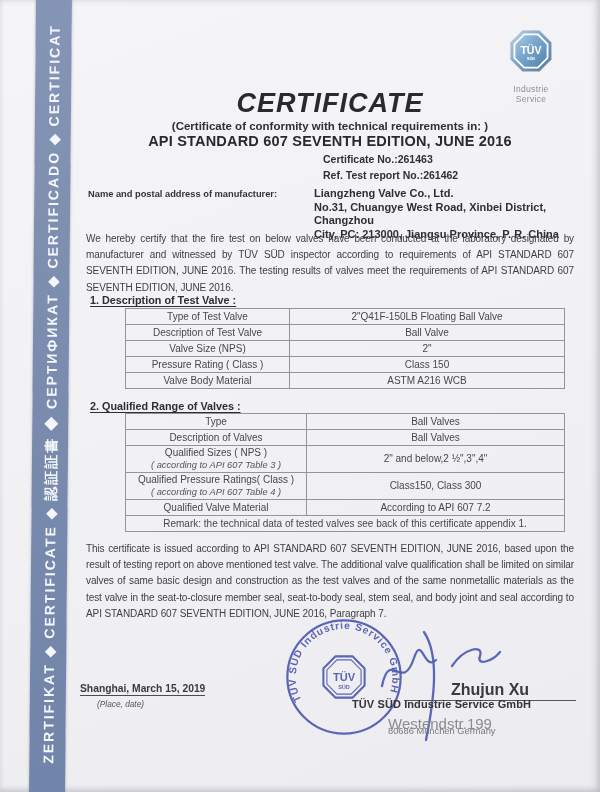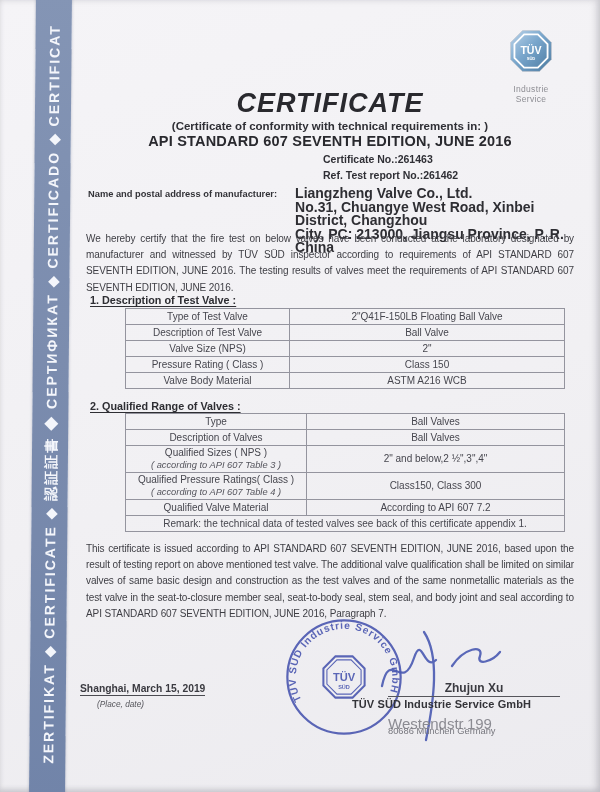--- a/index.html
+++ b/index.html
@@ -25,23 +25,23 @@
   .content{position:absolute;left:86px;top:0;width:488px;height:792px;}
   .abs{position:absolute;}
   .title{top:88px;left:0;width:100%;text-align:center;
     font-size:27px;font-weight:bold;font-style:italic;letter-spacing:1px;color:#29292e;}
   .subtitle{top:120px;left:0;width:100%;text-align:center;
     font-size:11.5px;font-weight:bold;color:#2f2f35;}
   .standard{top:133px;left:0;width:100%;text-align:center;
     font-size:14.5px;font-weight:bold;letter-spacing:.2px;color:#29292e;}
   .certno{top:153px;left:237px;font-size:10.5px;font-weight:bold;color:#2f2f35;}
   .refno{top:169px;left:237px;font-size:10.5px;font-weight:bold;color:#2f2f35;}
-  .manu{top:187px;left:2px;width:486px;display:flex;align-items:flex-start;}
+  .manu{top:187px;left:2px;width:486px;display:flex;align-items:flex-start;gap:35px;}
   .manu-label{font-size:9.3px;font-weight:bold;white-space:nowrap;padding-top:2px;color:#333338;}
-  .manu-block{margin-left:18px;font-size:14px;font-weight:bold;line-height:13.5px;color:#2e2e33;}
+  .manu-block{margin-left:2px;font-size:11px;font-weight:bold;line-height:13.5px;color:#2e2e33;}
   .para{font-size:10px;line-height:16.2px;text-align:justify;color:#3e3e44;
     letter-spacing:-.1px;width:488px;}
   .intro{top:231px;left:0;}
   .closing{top:541px;left:0;}
   .sec-head{font-size:10.8px;font-weight:bold;color:#2e2e33;
     text-decoration:underline;text-underline-offset:2px;}
   .h1{top:294px;left:4px;}
   .h2{top:400px;left:4px;}
   
   table.cert{border-collapse:collapse;width:440px;font-size:10px;color:#46464e;}
@@ -50,22 +50,22 @@
   .t1{top:308px;left:39px;}
   .t2{top:413px;left:39px;}
   .t1 td.lbl{width:155px;}
   .t2 td.lbl{width:172px;}
   td .sub{font-style:italic;font-size:9.3px;color:#55555d;}
   td.remark{text-align:left;padding-left:8px;}
   
   .place-date{position:absolute;left:80px;top:683px;font-size:10.3px;font-weight:bold;
     color:#3a3a40;border-bottom:1.6px solid #4a4a50;padding-bottom:1px;}
   .place-caption{position:absolute;left:97px;top:699px;font-size:8.3px;font-style:italic;color:#55555b;}
-  .signer-line{position:absolute;left:388px;top:681px;width:172px;text-align:center;
-    font-size:12px;font-weight:bold;color:#3a3a40;border-bottom:1.4px solid #55555b;padding-bottom:1px;}
+  .signer-line{position:absolute;left:404px;top:681px;width:172px;text-align:center;
+    font-size:16px;font-weight:bold;color:#3a3a40;border-bottom:1.4px solid #55555b;padding-bottom:1px;}
   .company{position:absolute;left:352px;top:698px;width:215px;font-size:11px;font-weight:bold;
     color:#333338;letter-spacing:.1px;}
   .addr1{position:absolute;left:388px;top:715px;font-size:15px;color:#8b8b92;}
   .addr2{position:absolute;left:388px;top:726px;font-size:9.3px;color:#77777e;}
   .stamp{position:absolute;left:279px;top:612px;opacity:.88;}
   .sig{position:absolute;left:360px;top:622px;opacity:.9;}
 </style>
 </head>
 <body>
 

